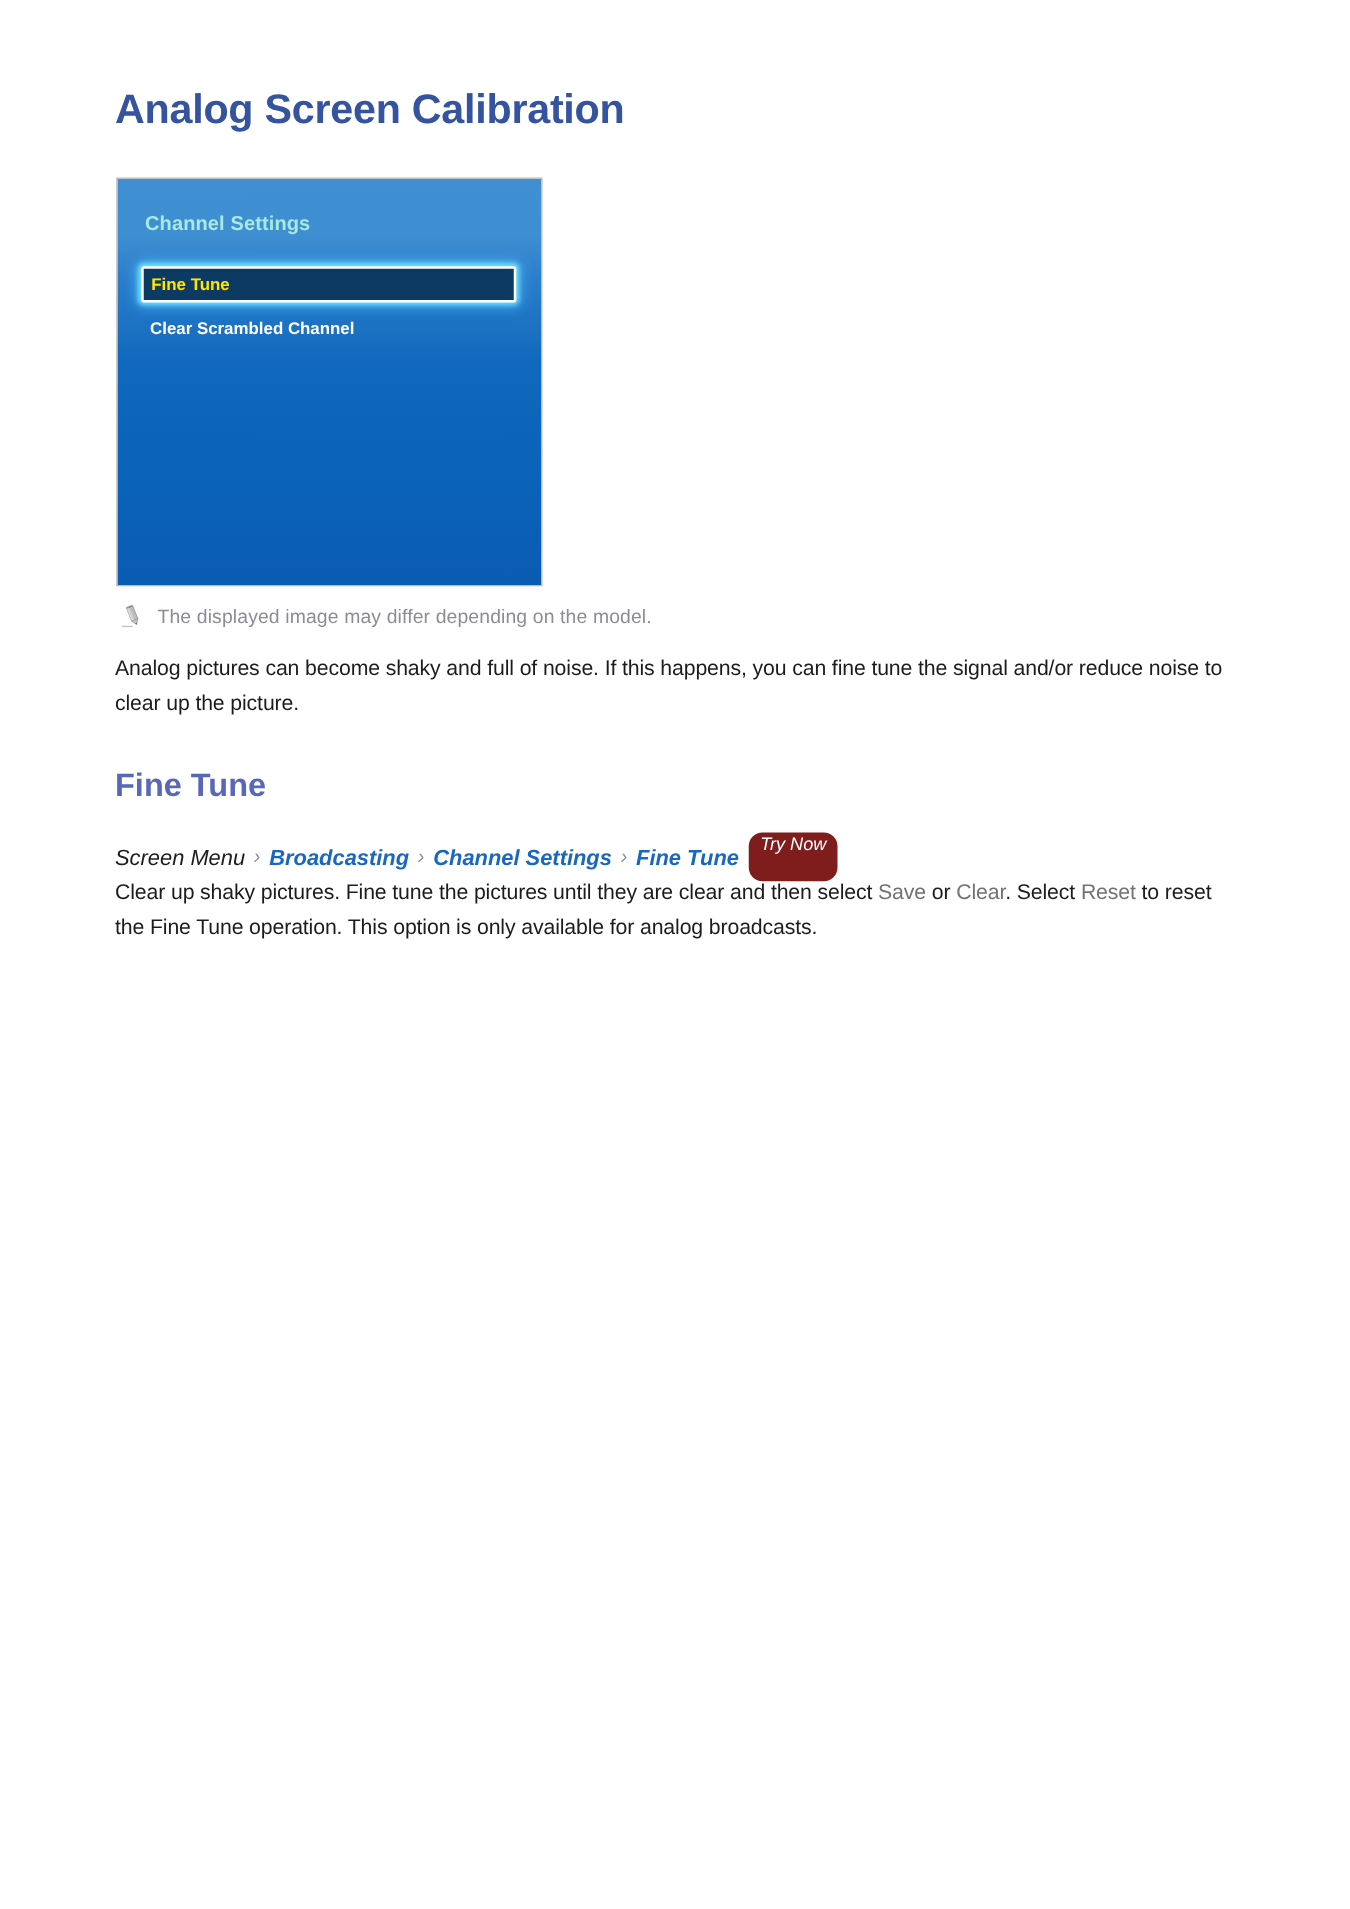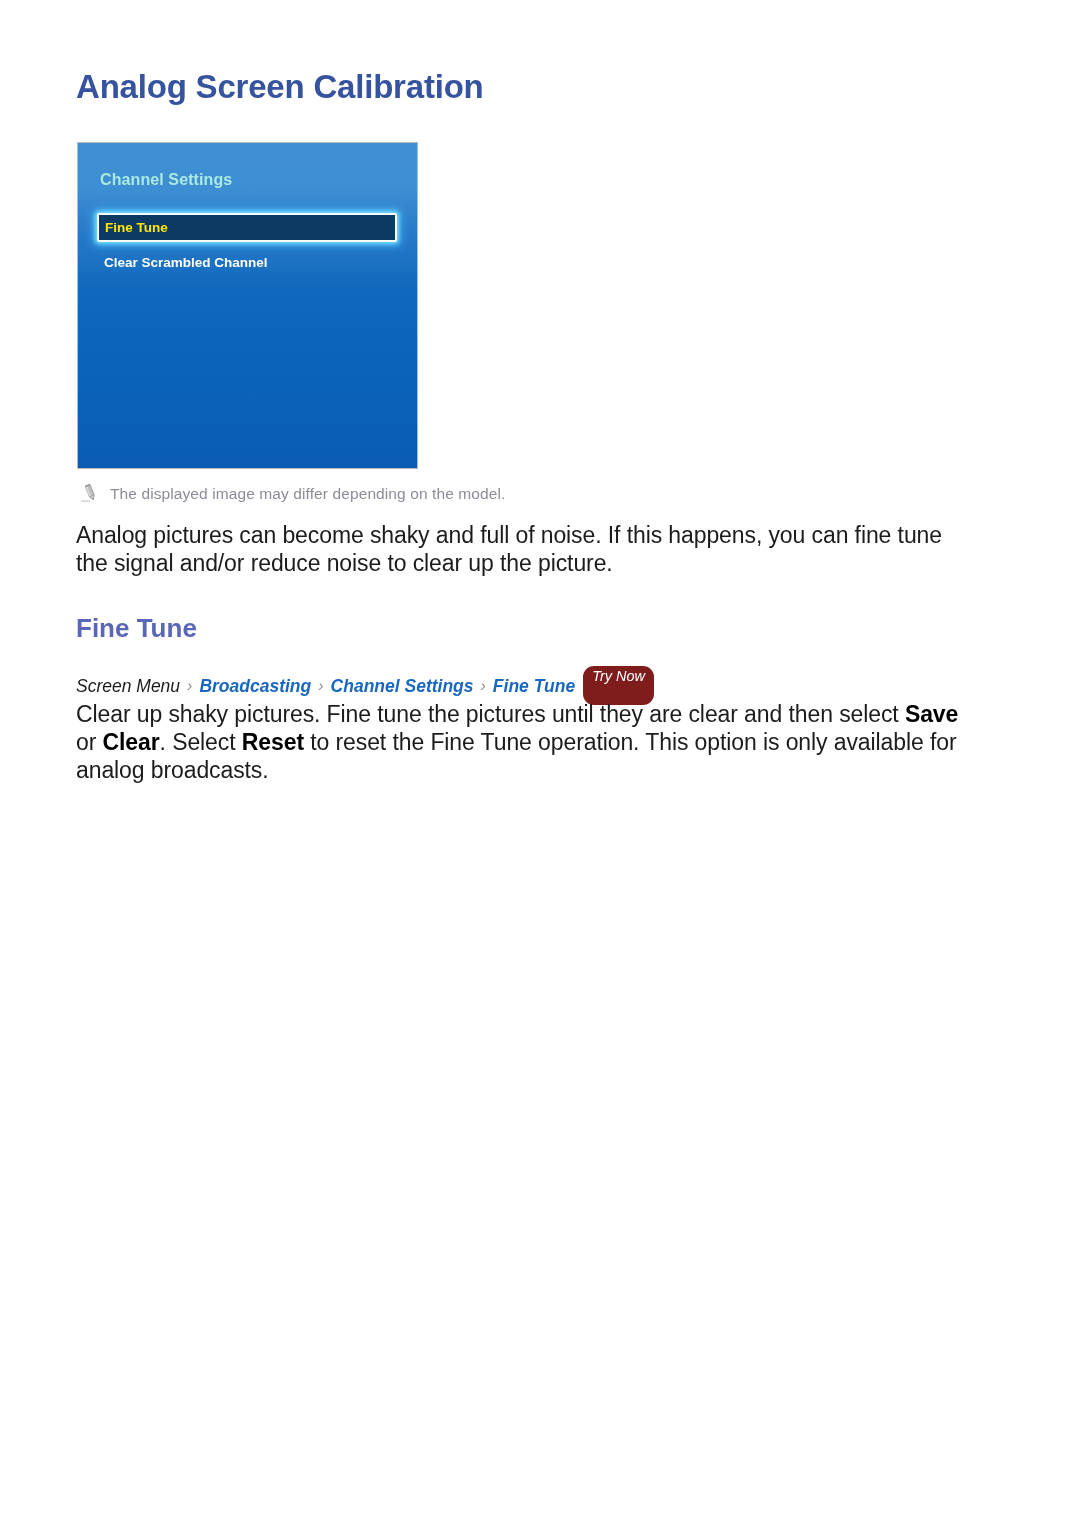--- a/index.html
+++ b/index.html
@@ -11,21 +11,21 @@
     height: 1527px;
     background: #ffffff;
     font-family: "Liberation Sans", sans-serif;
     -webkit-font-smoothing: antialiased;
     position: relative;
     overflow: hidden;
   }
 
   .page {
     position: absolute;
-    left: 0;
+    left: 16px;
     top: 0;
     width: 1020px;
     height: 1527px;
   }
 
   
   .page-title {
     position: absolute;
     left: 76px;
     top: 68px;
@@ -119,21 +119,21 @@
     color: #8c8c96;
     white-space: nowrap;
     letter-spacing: 0.1px;
   }
 
   
   .body-para {
     position: absolute;
     left: 76px;
     width: 890px;
-    font-size: 23px;
+    font-size: 17px;
     line-height: 28px;
     color: #1c1c1c;
     letter-spacing: -0.1px;
   }
   .body-para.intro { top: 521px; }
   .body-para.detail { top: 700px; }
 
   
   .section-title {
     position: absolute;
@@ -178,22 +178,22 @@
     color: #ffffff;
     font-size: 14.5px;
     font-weight: normal;
     border-radius: 11px;
     padding: 2px 9px 21px 9px;
     line-height: 16px;
     display: inline-block;
   }
 
   .hl {
-    color: #000000;
-    font-weight: bold;
+    color: #737373;
+    font-weight: normal;
   }
 </style>
 </head>
 <body>
 
 <div class="page">
 
   <div class="page-title">Analog Screen Calibration</div>
 
   <div class="tv-shot">

